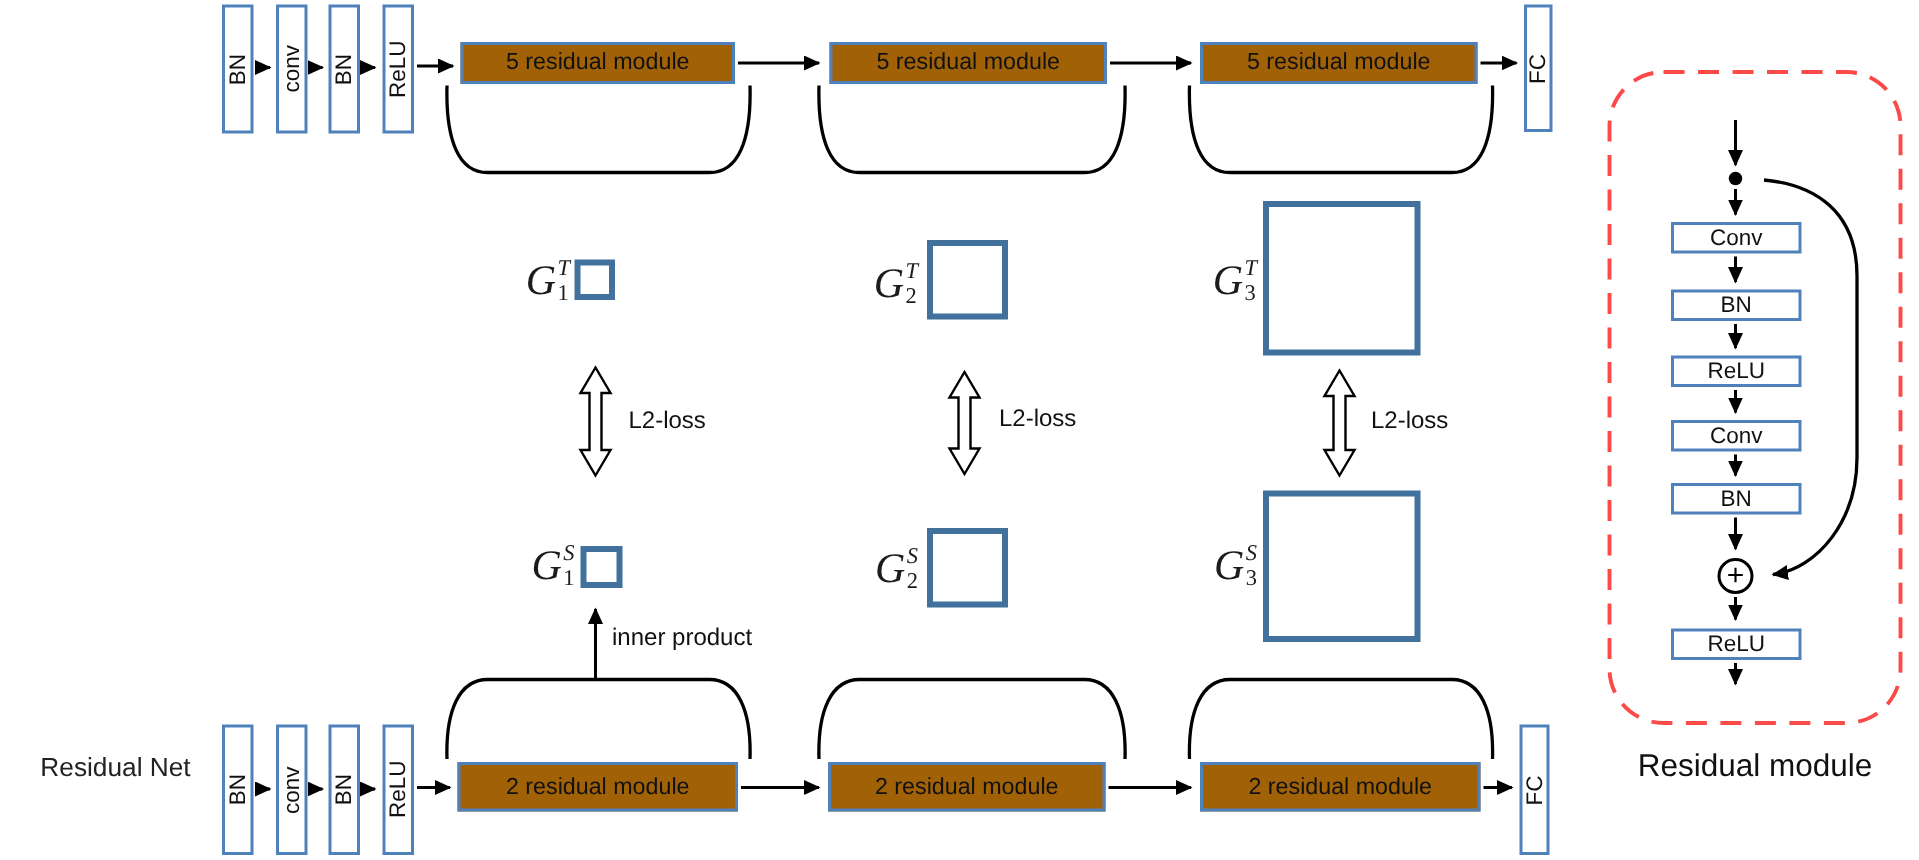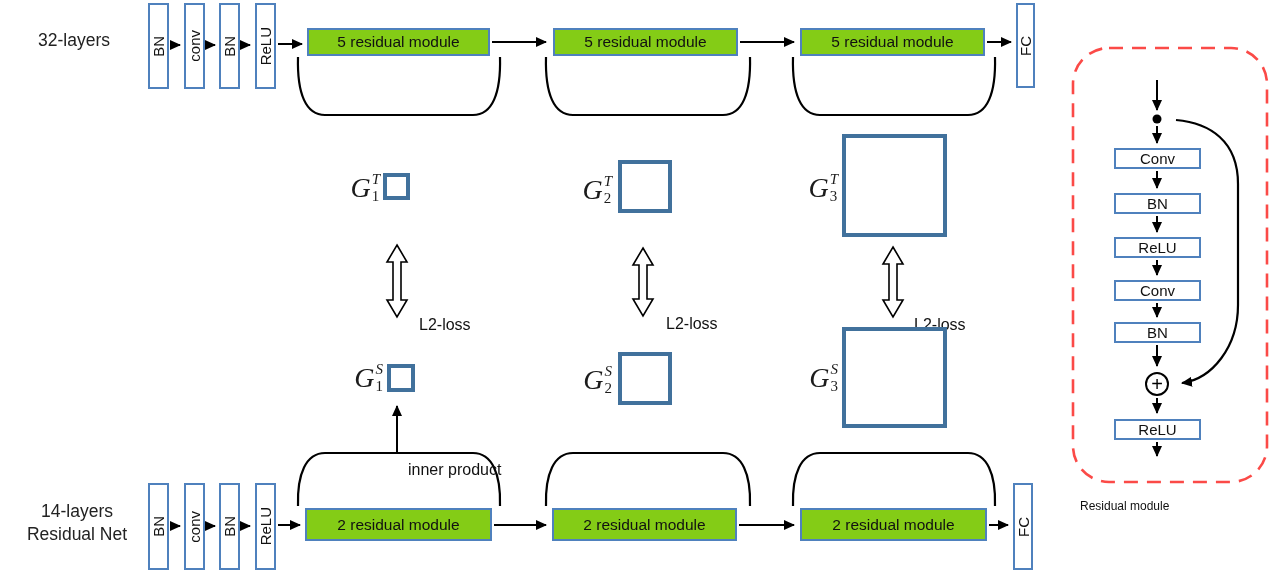--- a/index.html
+++ b/index.html
@@ -6,39 +6,39 @@
   .canvas{
     position:relative;width:1279px;height:573px;background:#ffffff;overflow:hidden;
     font-family:"Liberation Sans",sans-serif;color:#1c1c1c;
   }
   .abs{position:absolute;box-sizing:border-box;}
   svg.overlay{position:absolute;left:0;top:0;width:1279px;height:573px;}
 
   
   .vbox{border:2px solid #4f81bd;background:#fff;display:flex;align-items:center;justify-content:center;}
   .vbox span{writing-mode:vertical-rl;transform:rotate(180deg);font-size:15px;white-space:nowrap;color:#111;}
-  .mbox{border:2px solid #4f81bd;background:#84cc16;display:flex;align-items:center;justify-content:center;
+  .mbox{border:2px solid #4f81bd;background:#a16207;display:flex;align-items:center;justify-content:center;
         font-size:15.5px;white-space:nowrap;color:#111;}
   .pbox{border:2px solid #4f81bd;background:#fff;display:flex;align-items:center;justify-content:center;
         font-size:15px;color:#111;}
 
   
   .gsq{border:4px solid #41719c;background:#fff;}
 
   
   .glabel{display:flex;align-items:center;justify-content:flex-end;
           font-family:"Liberation Serif",serif;height:40px;}
   .gbase{font-style:italic;font-size:28px;line-height:1;}
   .gstack{display:inline-flex;flex-direction:column;margin-left:1px;line-height:1;}
   .gsup{font-size:15px;font-style:italic;}
   .gsub{font-size:15px;margin-top:2px;}
 
   .netlabel{text-align:center;font-size:17.5px;line-height:23px;color:#222;}
-  .small-label{font-size:16px;white-space:nowrap;color:#111;margin-top:44px;}
-  .caption{text-align:left;font-size:12px;color:#111;}
+  .small-label{font-size:16px;white-space:nowrap;color:#111;}
+  .caption{text-align:center;font-size:21px;color:#111;}
 
   .pluscircle{border:2.2px solid #000;border-radius:50%;background:#fff;
               display:flex;align-items:center;justify-content:center;
               font-size:20px;line-height:1;color:#000;font-weight:400;}
 </style>
 </head>
 <body>
 
 <div class="canvas">
 
@@ -102,21 +102,20 @@
       <line x1="1157" y1="398" x2="1157" y2="413" marker-end="url(#ah)"></line>
       <line x1="1157" y1="442" x2="1157" y2="456" marker-end="url(#ah)"></line>
     </g>
 
     <circle cx="1157" cy="119" r="4.5" fill="#000"></circle>
 
     <path d="M 1176 120 C 1210 123 1238 141 1238 184 L 1238 305 C 1238 347 1212 379 1182 383" fill="none" stroke="#000" stroke-width="2.2" marker-end="url(#ah)"></path>
   </svg>
 
   <div class="abs netlabel" style="left:5px;top:29px;width:138px;">
-    <span style="display:block">32-layers</span>
   </div>
 
   <div class="abs vbox" style="left:148px;top:3px;width:21px;height:86px;">
       <span>BN</span>
     </div>
   <div class="abs vbox" style="left:184px;top:3px;width:21px;height:86px;">
       <span>conv</span>
     </div>
   <div class="abs vbox" style="left:219px;top:3px;width:21px;height:86px;">
       <span>BN</span>
@@ -187,21 +186,20 @@
     <span class="gstack">
         <span class="gsup">S</span>
         <span class="gsub">3</span>
       </span>
   </div>
   <div class="abs gsq" style="left:842px;top:327px;width:105px;height:101px;"></div>
 
   <div class="abs small-label" style="left:408px;top:417px;text-align:center;">inner product</div>
 
   <div class="abs netlabel" style="left:8px;top:500px;width:138px;">
-    <span style="display:block">14-layers</span>
     <span style="display:block">Residual Net</span>
   </div>
 
   <div class="abs vbox" style="left:148px;top:483px;width:21px;height:87px;">
       <span>BN</span>
     </div>
   <div class="abs vbox" style="left:184px;top:483px;width:21px;height:87px;">
       <span>conv</span>
     </div>
   <div class="abs vbox" style="left:219px;top:483px;width:21px;height:87px;">

